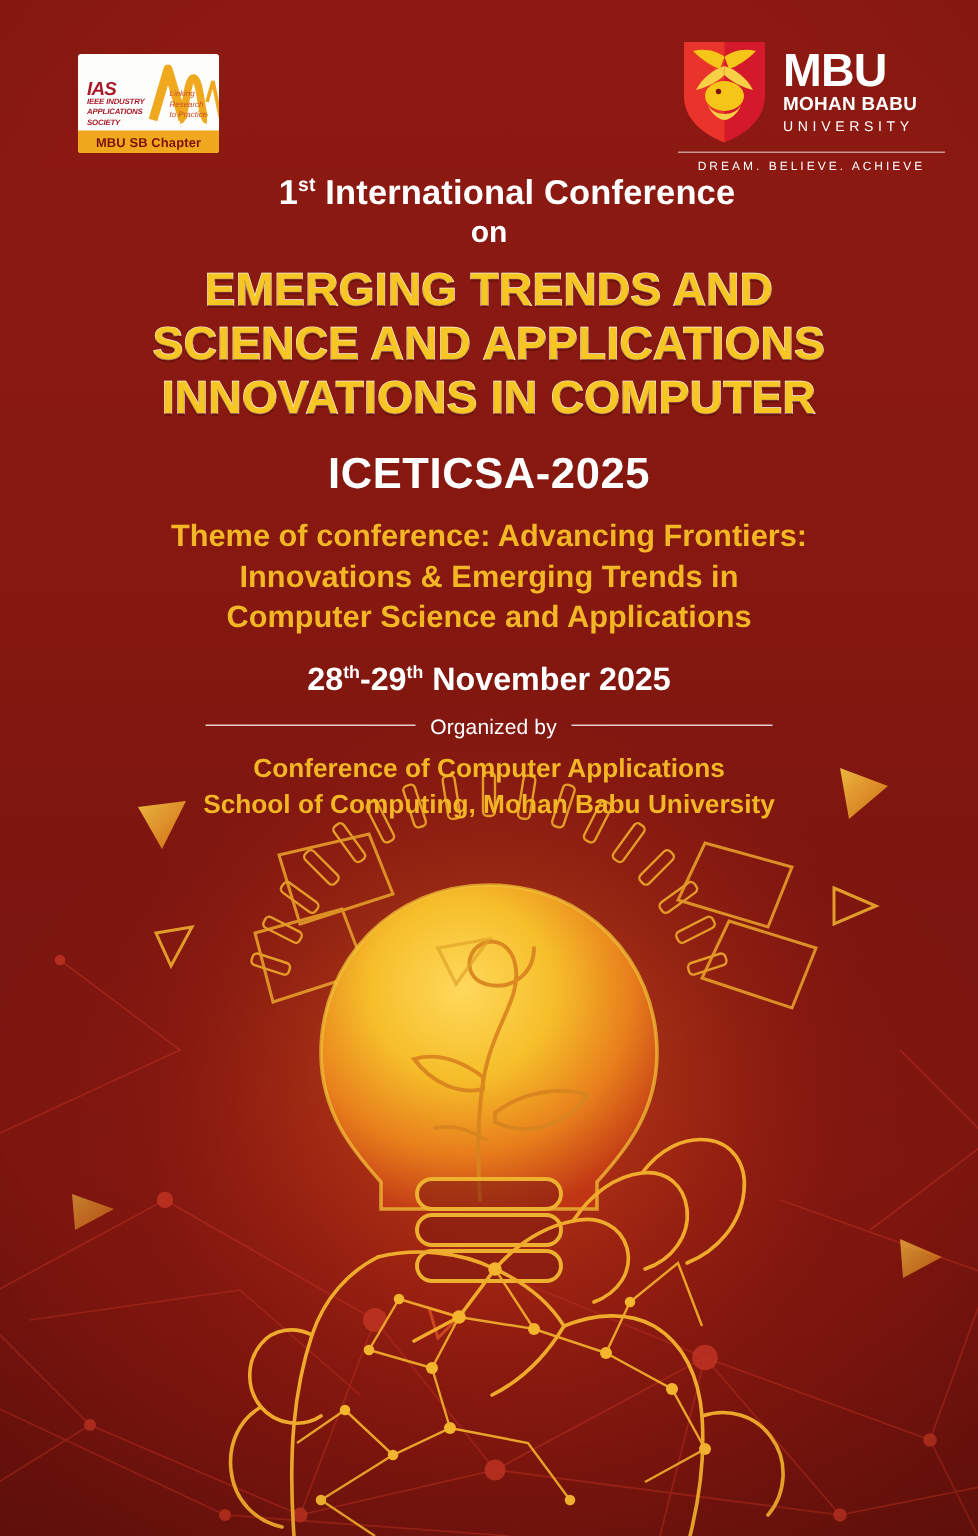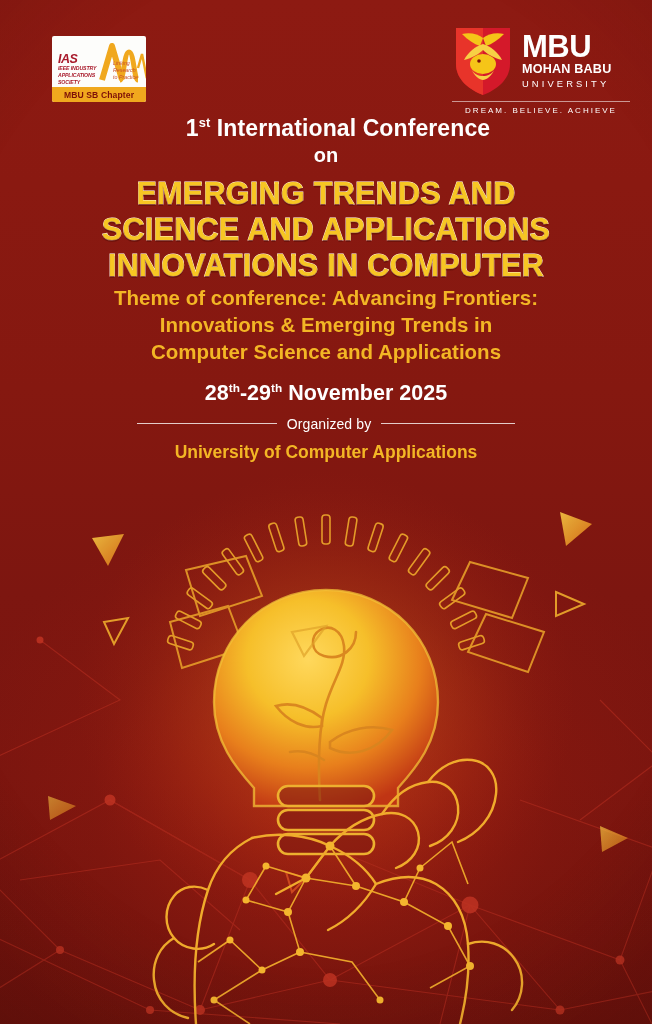--- a/index.html
+++ b/index.html
@@ -103,20 +103,21 @@
     -webkit-text-stroke:0.9px #fdf6e3;
     paint-order:stroke fill;
     text-shadow:0 2px 0 rgba(90,12,6,0.55);
   }
   .acronym {
     margin-top:16px;
     font-size:29px; font-weight:bold; color:#ffffff;
     letter-spacing:0.4px;
   }
   .theme {
+    margin-top:11px;
     font-size:20.5px; font-weight:bold; color:#f3b625;
     line-height:1.33;
   }
   .dates {
     margin-top:16px;
     font-size:21.5px; font-weight:bold; color:#ffffff;
   }
   .dates sup { font-size:0.55em; vertical-align:super; }
 
   .org-rule {
@@ -408,37 +409,39 @@
       <span>International Conference</span>
     </div>
     <div class="line-on">on</div>
 
     <div class="title">
       <div>EMERGING TRENDS AND</div>
       <div>SCIENCE AND APPLICATIONS</div>
       <div>INNOVATIONS IN COMPUTER</div>
     </div>
 
+    <div class="acronym">ICETICSA-2025</div>
 
     <div class="theme">
       <div>Theme of conference: Advancing Frontiers:</div>
       <div>Innovations &amp; Emerging Trends in</div>
       <div>Computer Science and Applications</div>
     </div>
 
     <div class="dates">
       <span>28</span><sup>th</sup><span>-</span><span>29</span><sup>th</sup>
       <span>November 2025</span>
     </div>
 
     <div class="org-rule">
       <div class="rl a"></div>
       <div class="org-label">Organized by</div>
       <div class="rl b"></div>
     </div>
 
     <div class="org-lines">
-      <div>University of Computer Applications</div>
+      <div>Conference of Computer Applications</div>
+      <div>School of Computing, Mohan Babu University</div>
     </div>
   </div>
 
   <div class="vignette"></div>
 </div>
 
 </body></html>

